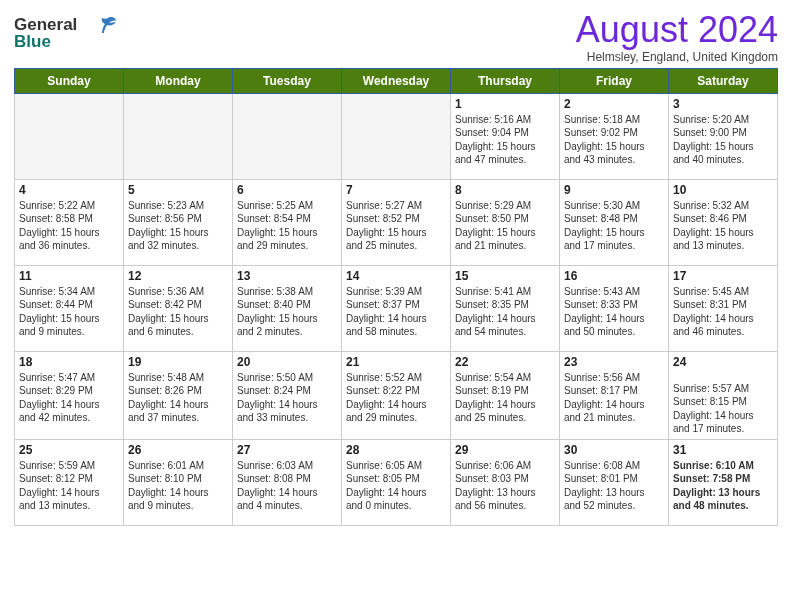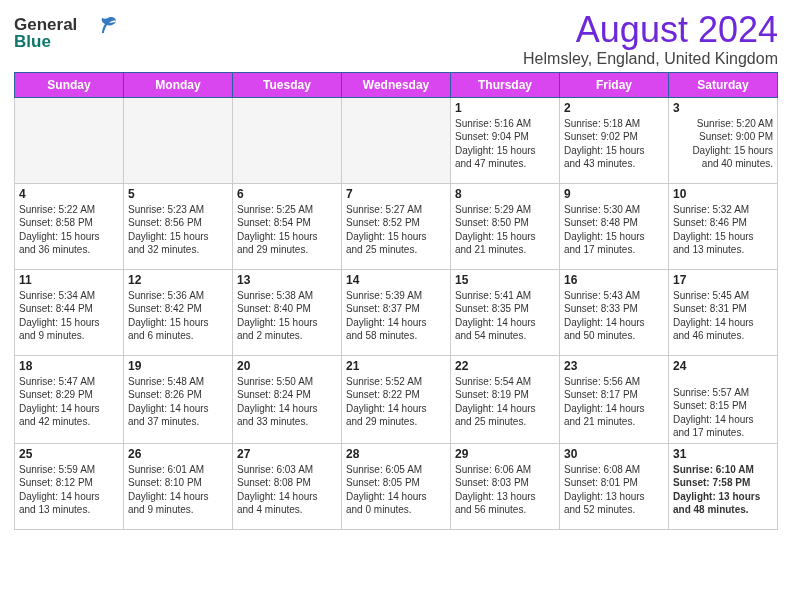--- a/index.html
+++ b/index.html
@@ -30,32 +30,32 @@
     .title-area {
       text-align: right;
     }
     .title-area h1 {
       font-size: 36px;
       font-weight: normal;
       color: #6d28d9;
       line-height: 1.1;
     }
     .title-area h2 {
-      font-size: 16px;
+      font-size: 12px;
       font-weight: normal;
       color: #444;
     }
     .calendar-table {
       width: 100%;
       border-collapse: collapse;
       table-layout: fixed;
       font-size: 10.5px;
     }
     .calendar-table thead tr th {
-      background: #d946ef;
+      background: #4d7c0f;
       color: #fff;
       text-align: center;
       padding: 5px 2px;
       font-size: 12px;
       font-weight: bold;
       border: 1px solid #2a5fa0;
     }
     .calendar-table tbody tr td {
       border: 1px solid #ccc;
       vertical-align: top;
@@ -125,21 +125,21 @@
           </td>
           <td>
             <div class="day-number">2</div>
             <div class="day-info" style="white-space: pre-line;">Sunrise: 5:18 AM
 Sunset: 9:02 PM
 Daylight: 15 hours
 and 43 minutes.</div>
           </td>
           <td>
             <div class="day-number">3</div>
-            <div class="day-info" style="white-space: pre-line; text-align: right;">Sunrise: 5:20 AM
+            <div class="day-info" style="white-space: pre-line;">Sunrise: 5:20 AM
 Sunset: 9:00 PM
 Daylight: 15 hours
 and 40 minutes.</div>
           </td>
         </tr>
         <tr>
           <td>
             <div class="day-number">4</div>
             <div class="day-info" style="white-space: pre-line;">Sunrise: 5:22 AM
 Sunset: 8:58 PM

